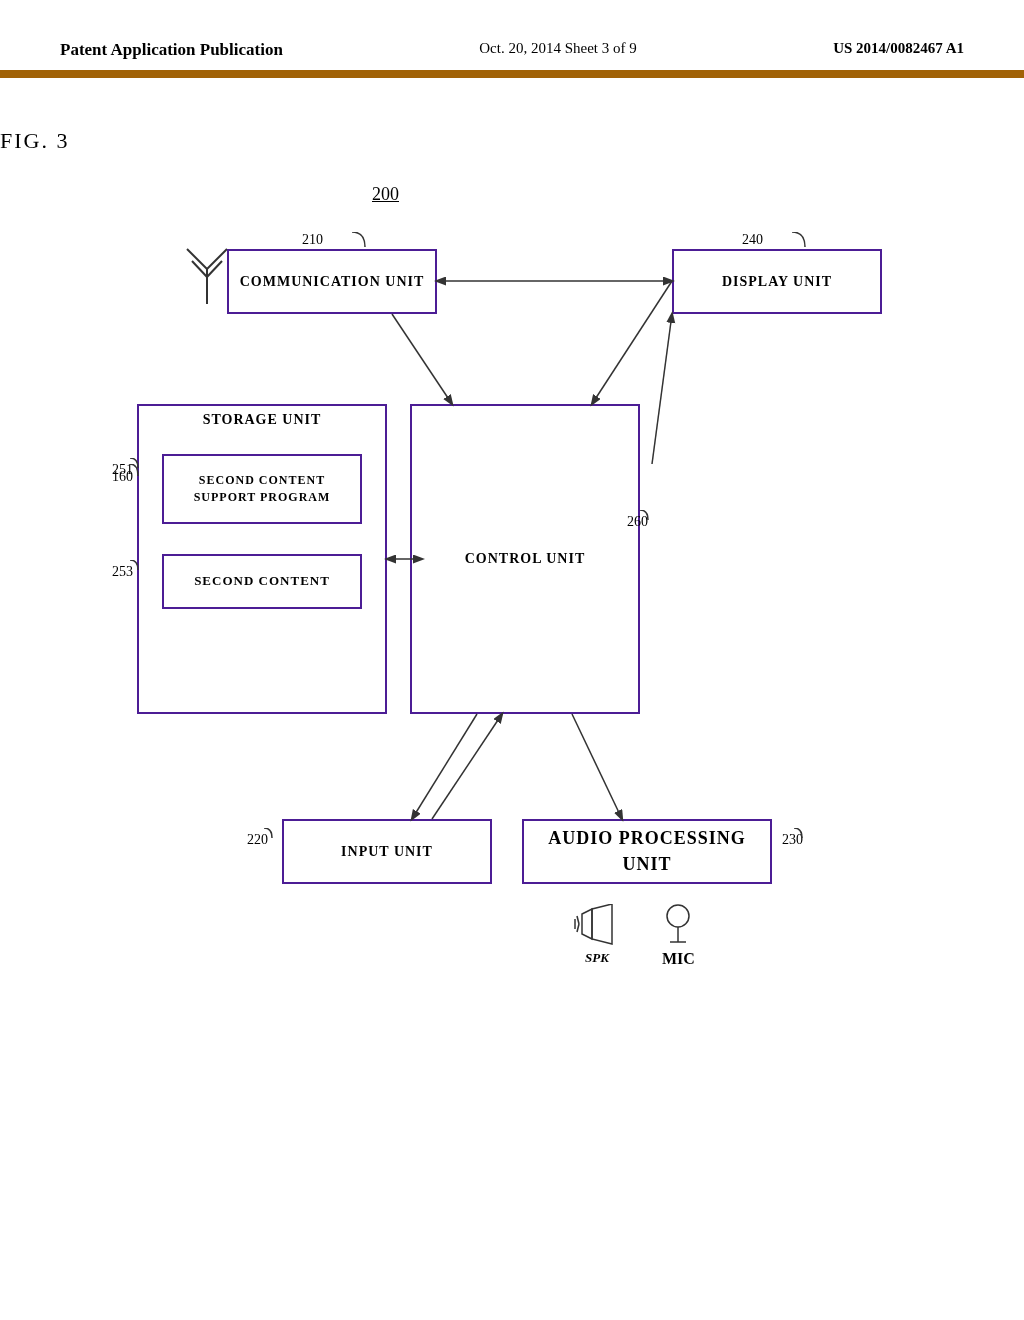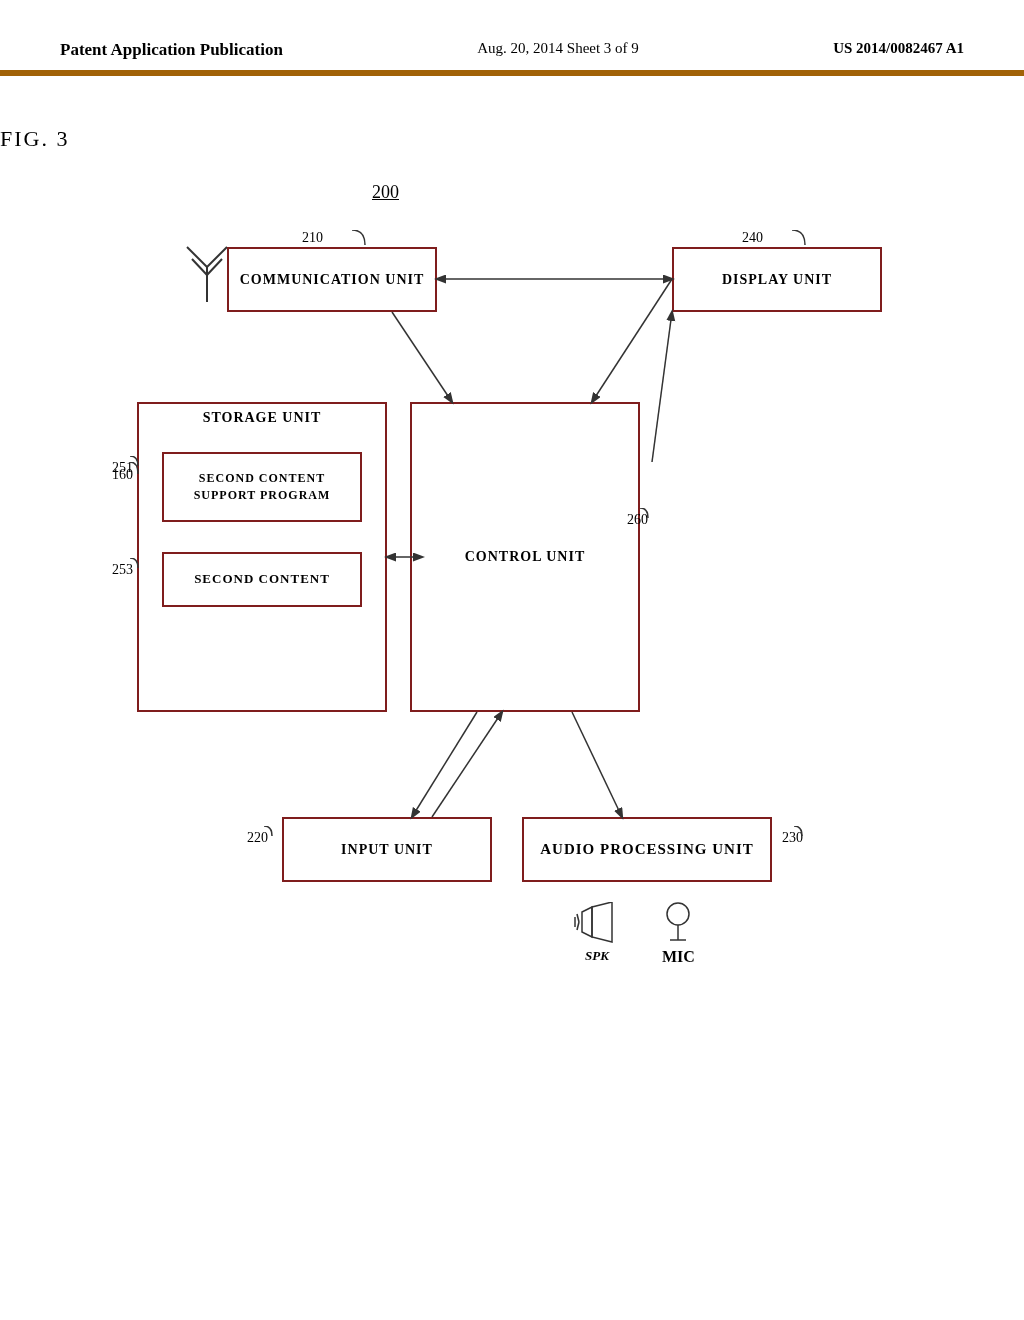--- a/index.html
+++ b/index.html
@@ -11,21 +11,21 @@
       position: relative;
       overflow: hidden;
     }
 
     
     .header {
       display: flex;
       justify-content: space-between;
       align-items: flex-start;
       padding: 40px 60px 0 60px;
-      border-bottom: 6px solid #a16207;
+      border-bottom: 8px solid #a16207;
       padding-bottom: 10px;
     }
     .header-left {
       font-size: 17px;
       font-weight: bold;
     }
     .header-center {
       font-size: 15px;
       text-align: center;
     }
@@ -46,21 +46,21 @@
     .diagram {
       position: relative;
       width: 860px;
       height: 900px;
       margin: 30px auto 0 auto;
     }
 
     
     .box {
       position: absolute;
-      border: 2px solid #7f1d1d;
+      border: 2px solid #4c1d95;
       background: #fff;
       display: flex;
       align-items: center;
       justify-content: center;
       text-align: center;
       font-size: 14px;
       font-weight: bold;
       letter-spacing: 1px;
       line-height: 1.4;
     }
@@ -71,21 +71,21 @@
       font-size: 14px;
       font-weight: normal;
     }
   </style>
 </head>
 <body>
 
 <div class="header">
   <div class="header-left">Patent Application Publication</div>
   <div class="header-center">
-    <span>Aug. 20, 2014  Sheet 3 of 9</span>
+    <span>Oct. 20, 2014  Sheet 3 of 9</span>
   </div>
   <div class="header-right">US 2014/0082467 A1</div>
 </div>
 
 <div class="fig-label">FIG.  3</div>
 
 <div class="diagram">
 
   <div class="label" style="left:290px; top:0px; text-decoration: underline; font-size:18px;">200</div>
 
@@ -165,21 +165,21 @@
   <div class="box" style="left:200px; top:635px; width:210px; height:65px;">
     <span>INPUT UNIT</span>
   </div>
   <div class="label" style="left:165px; top:648px;">
     <span>220</span>
   </div>
   <svg style="position:absolute; left:172px; top:644px;" width="20" height="14">
     <path d="M 10 0 Q 18 0 18 10" fill="none" stroke="#333" stroke-width="1.5"></path>
   </svg>
 
-  <div class="box" style="left:440px; top:635px; width:250px; height:65px; font-size:15px;">
+  <div class="box" style="left:440px; top:635px; width:250px; height:65px; font-size:18px;">
     <span>AUDIO PROCESSING UNIT</span>
   </div>
   <div class="label" style="left:700px; top:648px;">
     <span>230</span>
   </div>
   <svg style="position:absolute; left:702px; top:644px;" width="20" height="14">
     <path d="M 10 0 Q 18 0 18 10" fill="none" stroke="#333" stroke-width="1.5"></path>
   </svg>
 
   <div style="position:absolute; left:490px; top:720px; display:flex; flex-direction:column; align-items:center;font-style:italic;">

